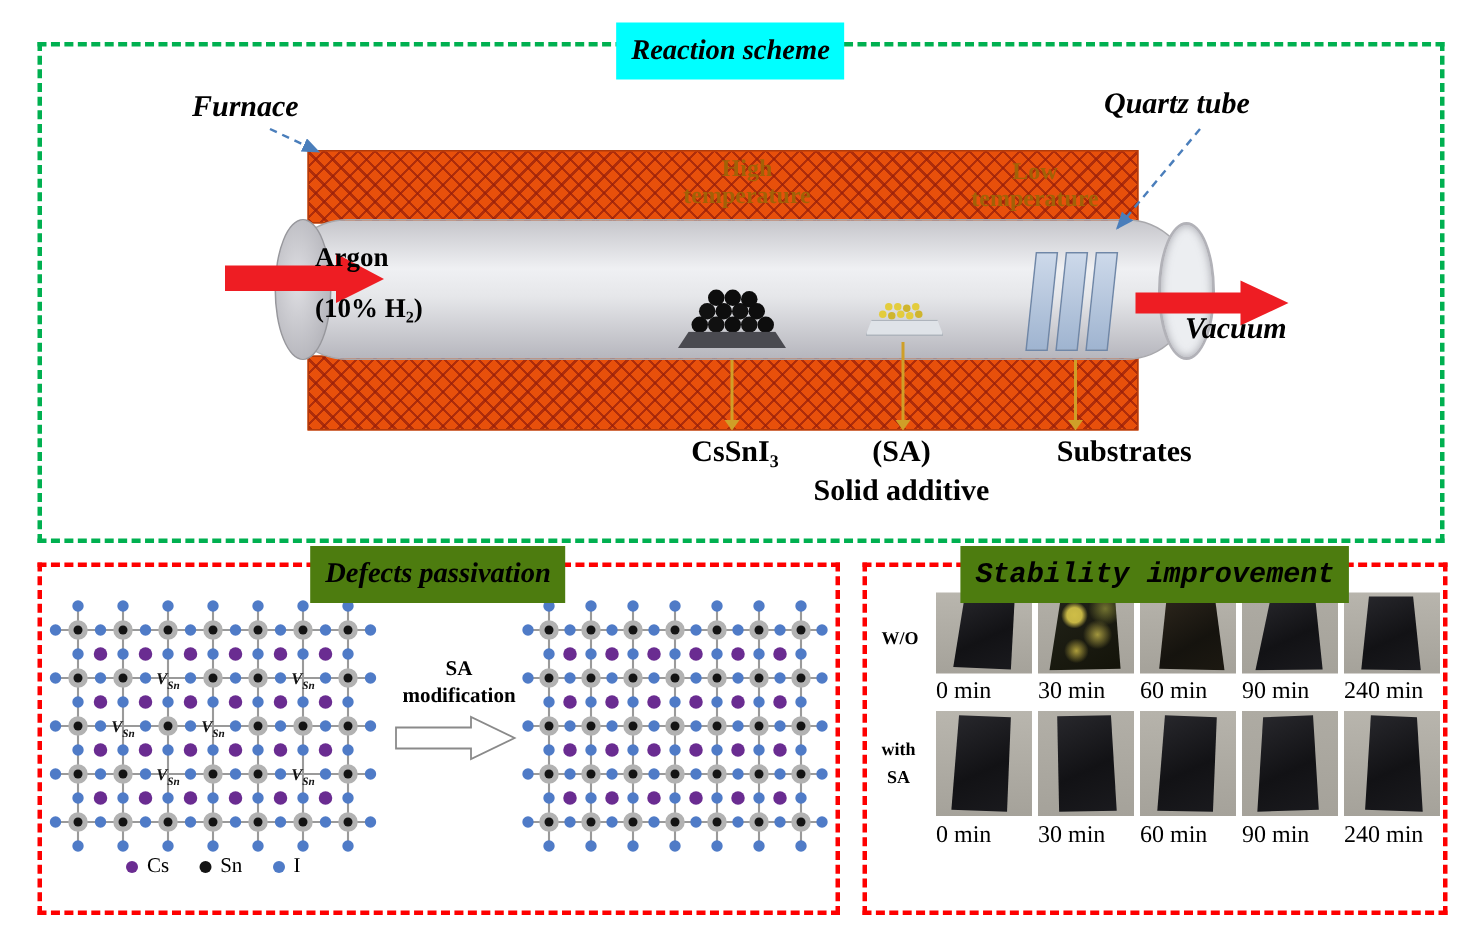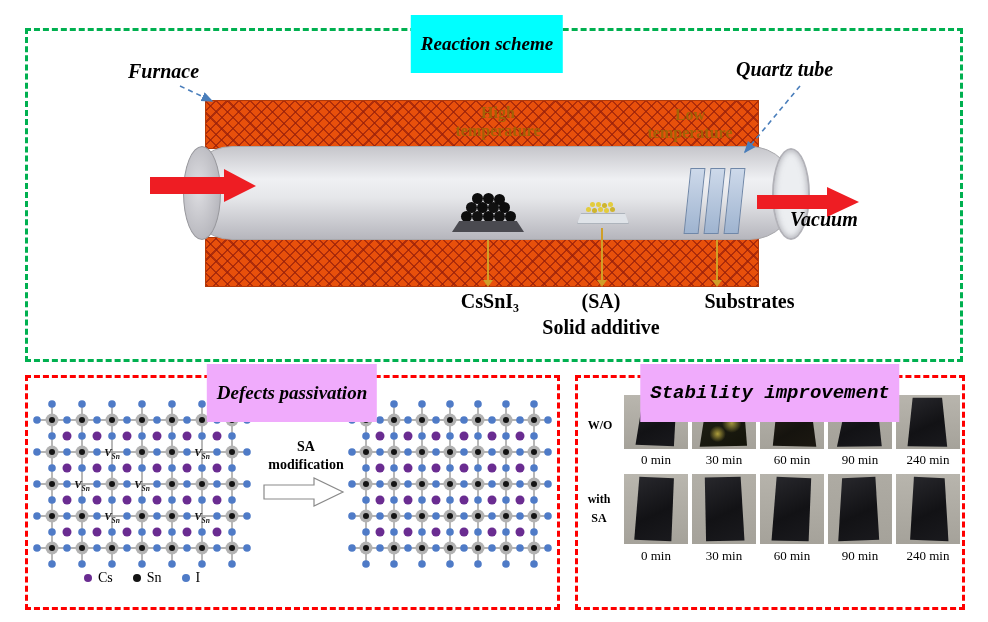--- a/index.html
+++ b/index.html
@@ -2,23 +2,23 @@
 <html><head>
 <meta charset="utf-8">
 <style>
   html,body{margin:0;padding:0;background:#fff;}
   .canvas{position:relative;width:988px;height:622px;background:#fff;overflow:hidden;
           font-family:"Liberation Serif","DejaVu Serif",serif;color:#000;}
   .panel{position:absolute;z-index:0;}
   .panel.green{border:3px dashed #00b050;}
   .panel.red{border:3px dashed #fe0000;}
   .chip{position:absolute;transform:translateX(-50%);z-index:10;font-style:italic;font-weight:bold;
-        font-size:19px;padding:18px 10px;white-space:nowrap;}
+        font-size:19px;padding:8px 10px;white-space:nowrap;}
   .chip.cyan{background:#00ffff;}
-  .chip.yellow{background:#f0abfc;}
+  .chip.yellow{background:#4d7c0f;}
   .furnace{position:absolute;z-index:1;background-color:#e8500b;border:1px solid #b23a0a;
     background-image:
       repeating-linear-gradient(45deg, rgba(150,30,10,.7) 0px, rgba(150,30,10,.7) 1.5px, transparent 1.5px, transparent 8px),
       repeating-linear-gradient(-45deg, rgba(150,30,10,.7) 0px, rgba(150,30,10,.7) 1.5px, transparent 1.5px, transparent 8px);}
   .tube-body{position:absolute;left:186px;top:146px;width:608px;height:92px;z-index:2;
     border-radius:46px;border:1px solid #a8a8ac;
     background:linear-gradient(180deg,#c6c6cb 0%,#eff0f3 35%,#e6e7ea 55%,#b6b6bd 100%);}
   .tube-cap{position:absolute;left:183px;top:146px;width:36px;height:92px;z-index:3;border-radius:50%;
     border:1px solid #97979c;background:radial-gradient(ellipse at 40% 45%,#dfdfe3 0%,#b9b9bf 70%,#a2a2a8 100%);}
   .tube-open{position:absolute;left:772px;top:148px;width:34px;height:88px;z-index:3;border-radius:50%;
@@ -49,21 +49,21 @@
   .photo{position:relative;width:64px;overflow:hidden;}
   .sample{position:absolute;left:0;top:0;width:100%;height:100%;}
   .sample.dark{background:linear-gradient(155deg,#2c2c31 0%,#121215 55%,#1c1c20 100%);}
   .sample.dark-warm{background:linear-gradient(150deg,#332b20 0%,#15130e 60%,#1e1a12 100%);}
   .sample.degraded{background:
       radial-gradient(circle at 38% 28%, rgba(216,198,74,.95) 0%, rgba(216,198,74,.9) 9%, rgba(216,198,74,0) 16%),
       radial-gradient(circle at 62% 52%, rgba(186,172,70,.85) 0%, rgba(186,172,70,0) 20%),
       radial-gradient(circle at 40% 72%, rgba(210,190,70,.8) 0%, rgba(210,190,70,0) 15%),
       radial-gradient(circle at 70% 20%, rgba(150,150,60,.7) 0%, rgba(150,150,60,0) 18%),
       linear-gradient(150deg,#23241a,#121208);}
-  .time{width:64px;text-align:center;font-size:13px;}
+  .time{width:64px;font-size:16px;}
 </style>
 </head>
 <body>
 
 <div class="canvas">
 
   <div class="panel green" style="left:25px;top:28px;width:932px;height:328px;"></div>
   <div class="chip cyan" style="left:487px;top:15px;">Reaction scheme</div>
 
   <div class="furnace" style="left:205px;top:100px;width:552px;height:47px;"></div>
@@ -78,20 +78,24 @@
 
   <div class="temp-label" style="left:437px;top:104px;width:122px;">
     <div>High</div>
     <div>temperature</div>
   </div>
   <div class="temp-label" style="left:629px;top:106px;width:122px;">
     <div>Low</div>
     <div>temperature</div>
   </div>
 
+  <div class="argon">
+    <div>Argon</div>
+    <div>(10% H₂)</div>
+  </div>
   <div class="biglabel" style="left:790px;top:208px;">Vacuum</div>
 
   <div class="spheres" style="left:472px;top:193px;
        box-shadow:11px 0 0 0 #0d0d0d,22px 1px 0 0 #0d0d0d,
                   -6px 9px 0 0 #111,5px 9px 0 0 #0d0d0d,16px 9px 0 0 #111,27px 9px 0 0 #0d0d0d,
                   -11px 18px 0 0 #0d0d0d,0 18px 0 0 #111,11px 18px 0 0 #0d0d0d,22px 18px 0 0 #111,33px 18px 0 0 #0d0d0d;"></div>
   <div class="boat" style="left:452px;top:221px;width:72px;height:11px;background:#4a4a50;
        clip-path:polygon(10% 0,90% 0,100% 100%,0 100%);"></div>
 
   <div class="sa-dots" style="left:590px;top:202px;

